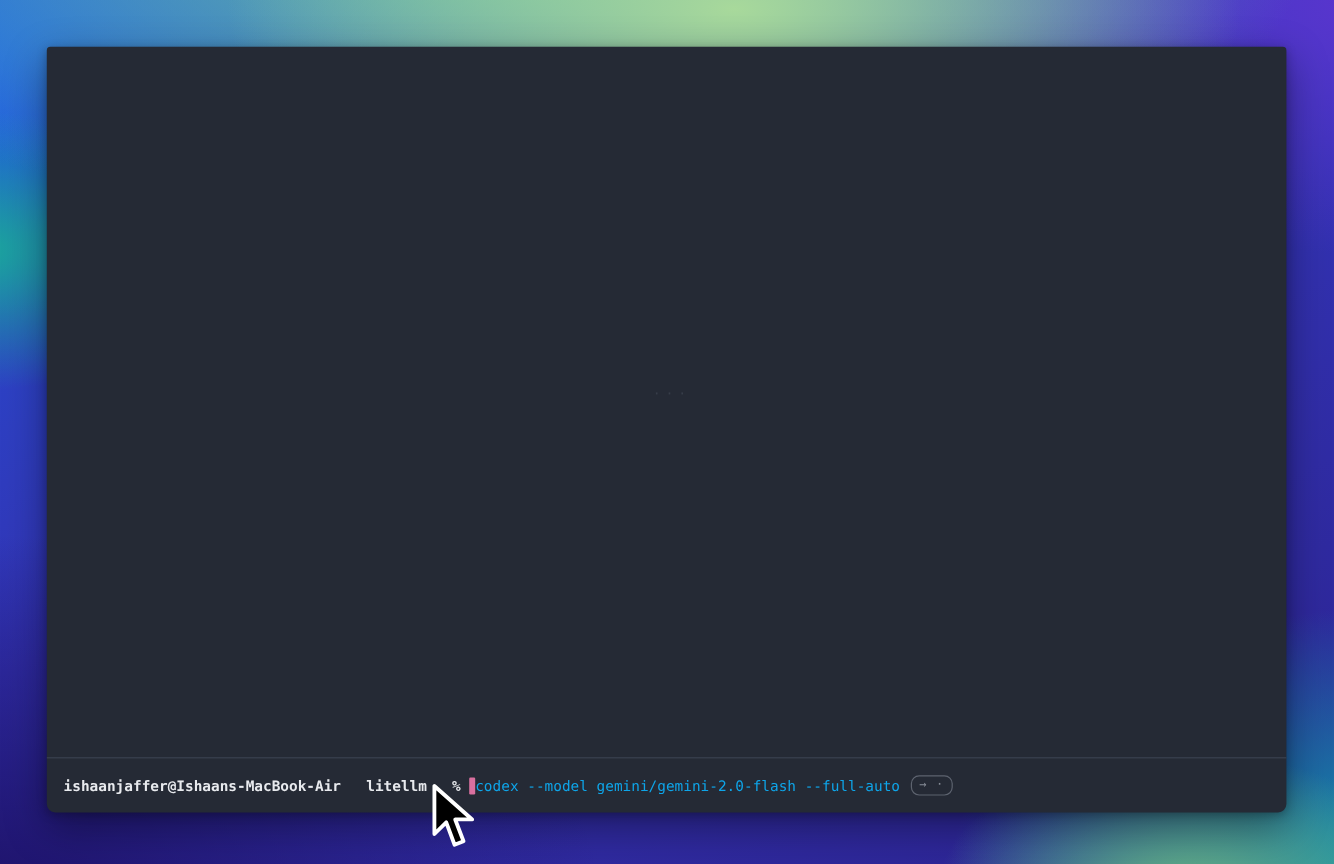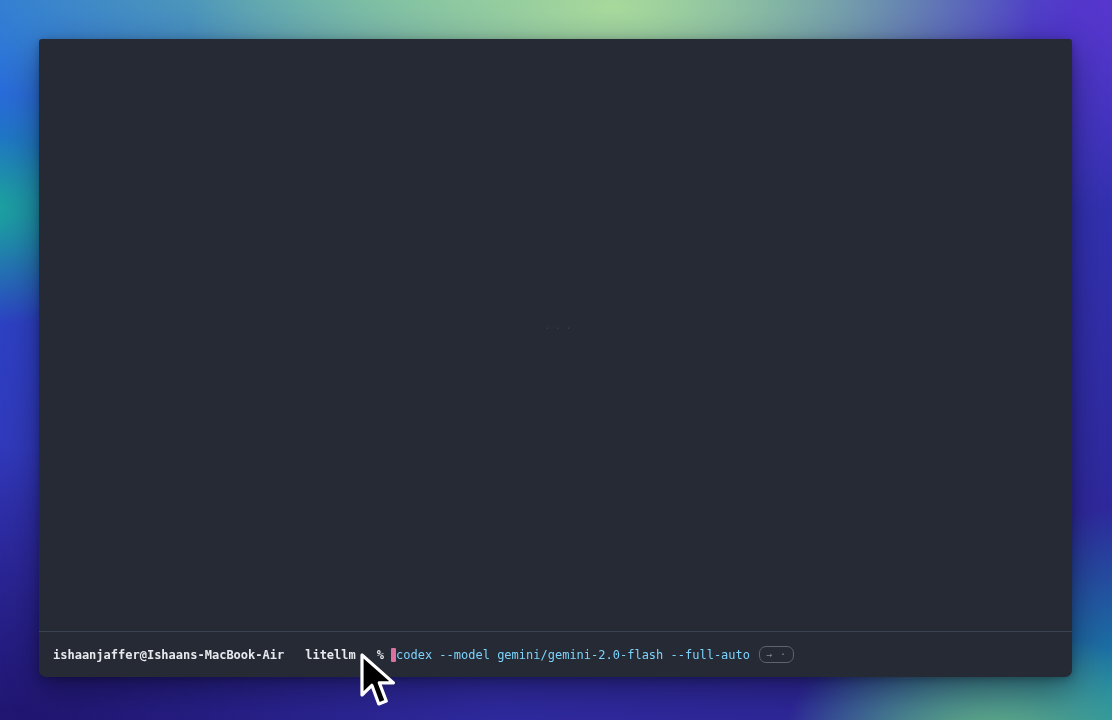--- a/index.html
+++ b/index.html
@@ -85,21 +85,21 @@
 
   .text-caret {
     display: inline-block;
     width: 5px; height: 14px;
     margin-left: 7px;
     background: #d9709f;
     border-radius: 1px;
   }
 
   .seg-suggestion {
-    color: #7dd3fc;
+    color: #0ea5e9;
     margin-left: 0px;
   }
 
   .accept-hint-badge {
     display: inline-flex;
     align-items: center;
     justify-content: center;
     margin-left: 9px;
     height: 15px;
     padding: 0 6px;

